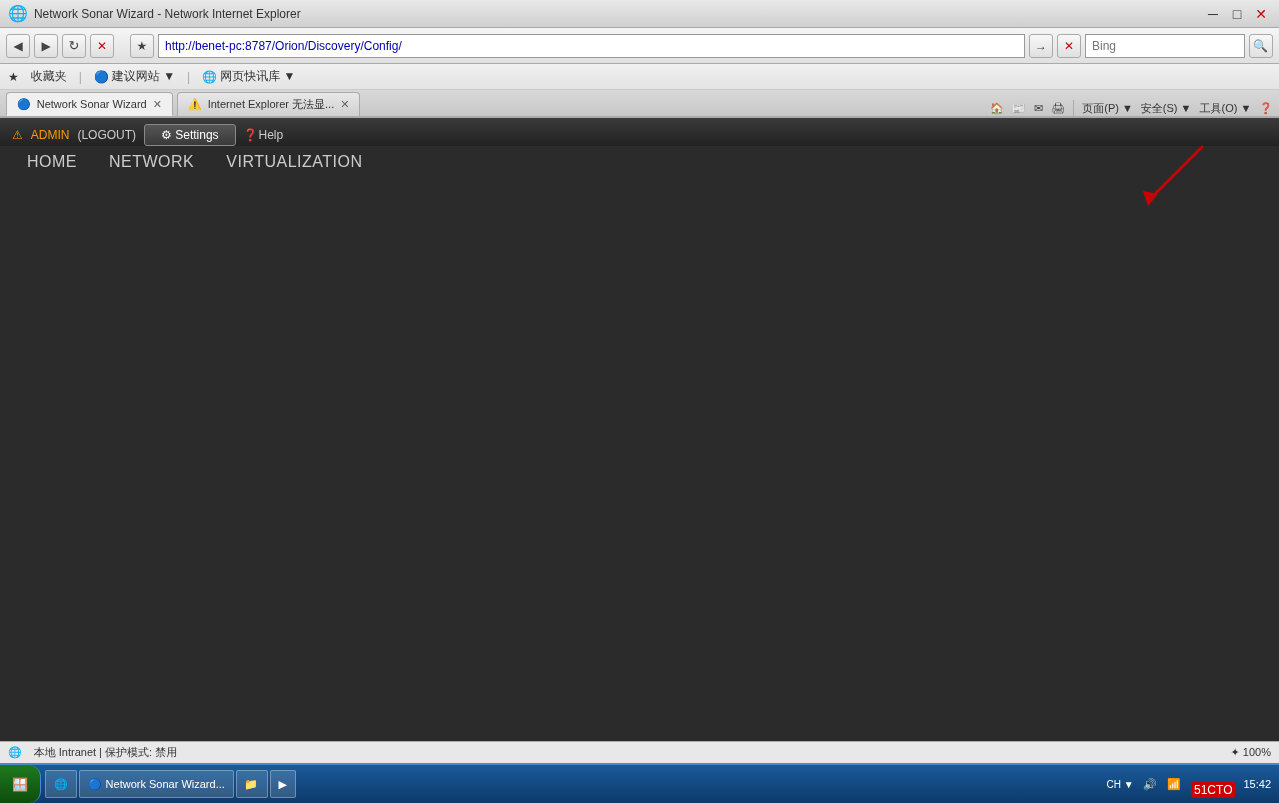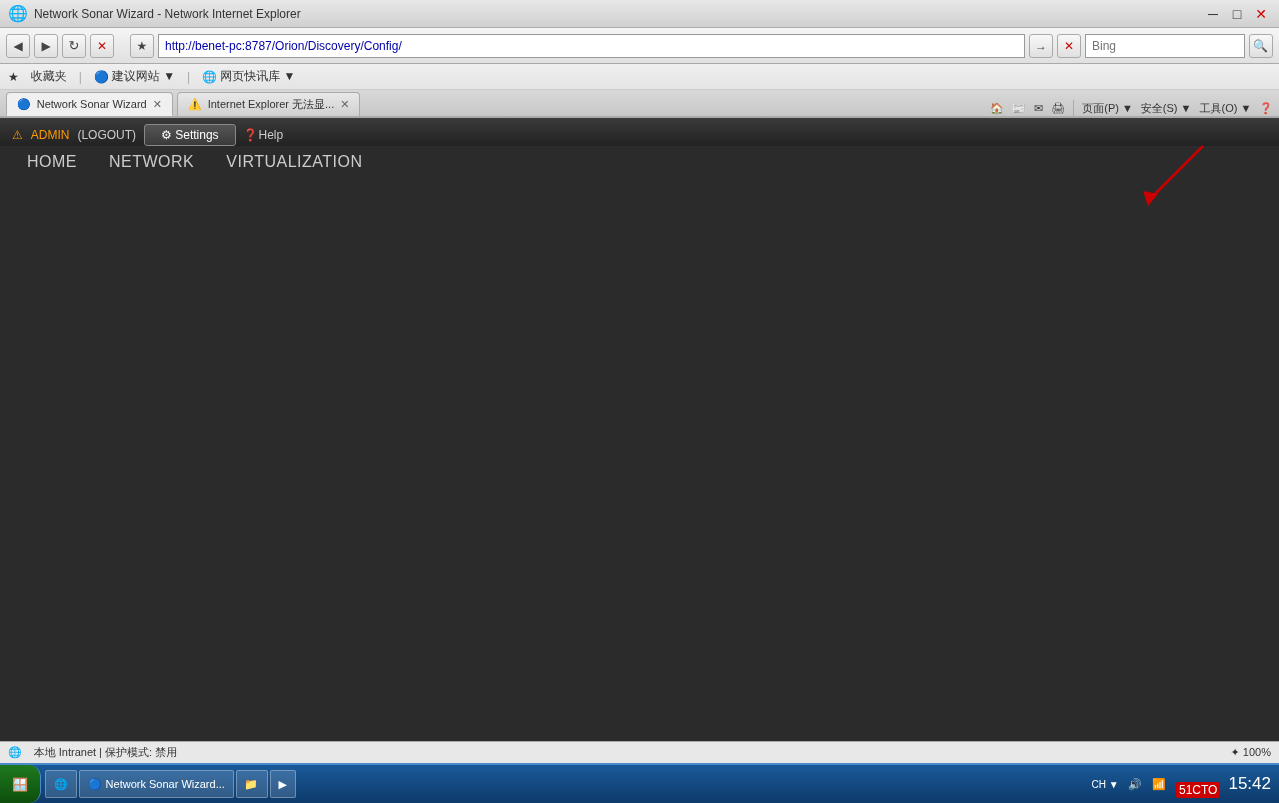--- a/index.html
+++ b/index.html
@@ -322,17 +322,17 @@
       </div>
     </div>
     <div class="taskbar-right">
       <div class="system-tray">
         <span style="font-size:10px;">CH ▼</span>
         <span style="cursor:pointer;">🔊</span>
         <span style="cursor:pointer;">📶</span>
         <span style="font-size:12px; background:#c00; color:white; padding:1px 3px; border-radius:2px;margin-top:12px;">51CTO</span>
       </div>
       <div class="clock">
-        <div style="font-size:17px;">15:42</div>
+        <div style="font-size:11px;">15:42</div>
       </div>
     </div>
   </div>
 </div>
 
 </body></html>

